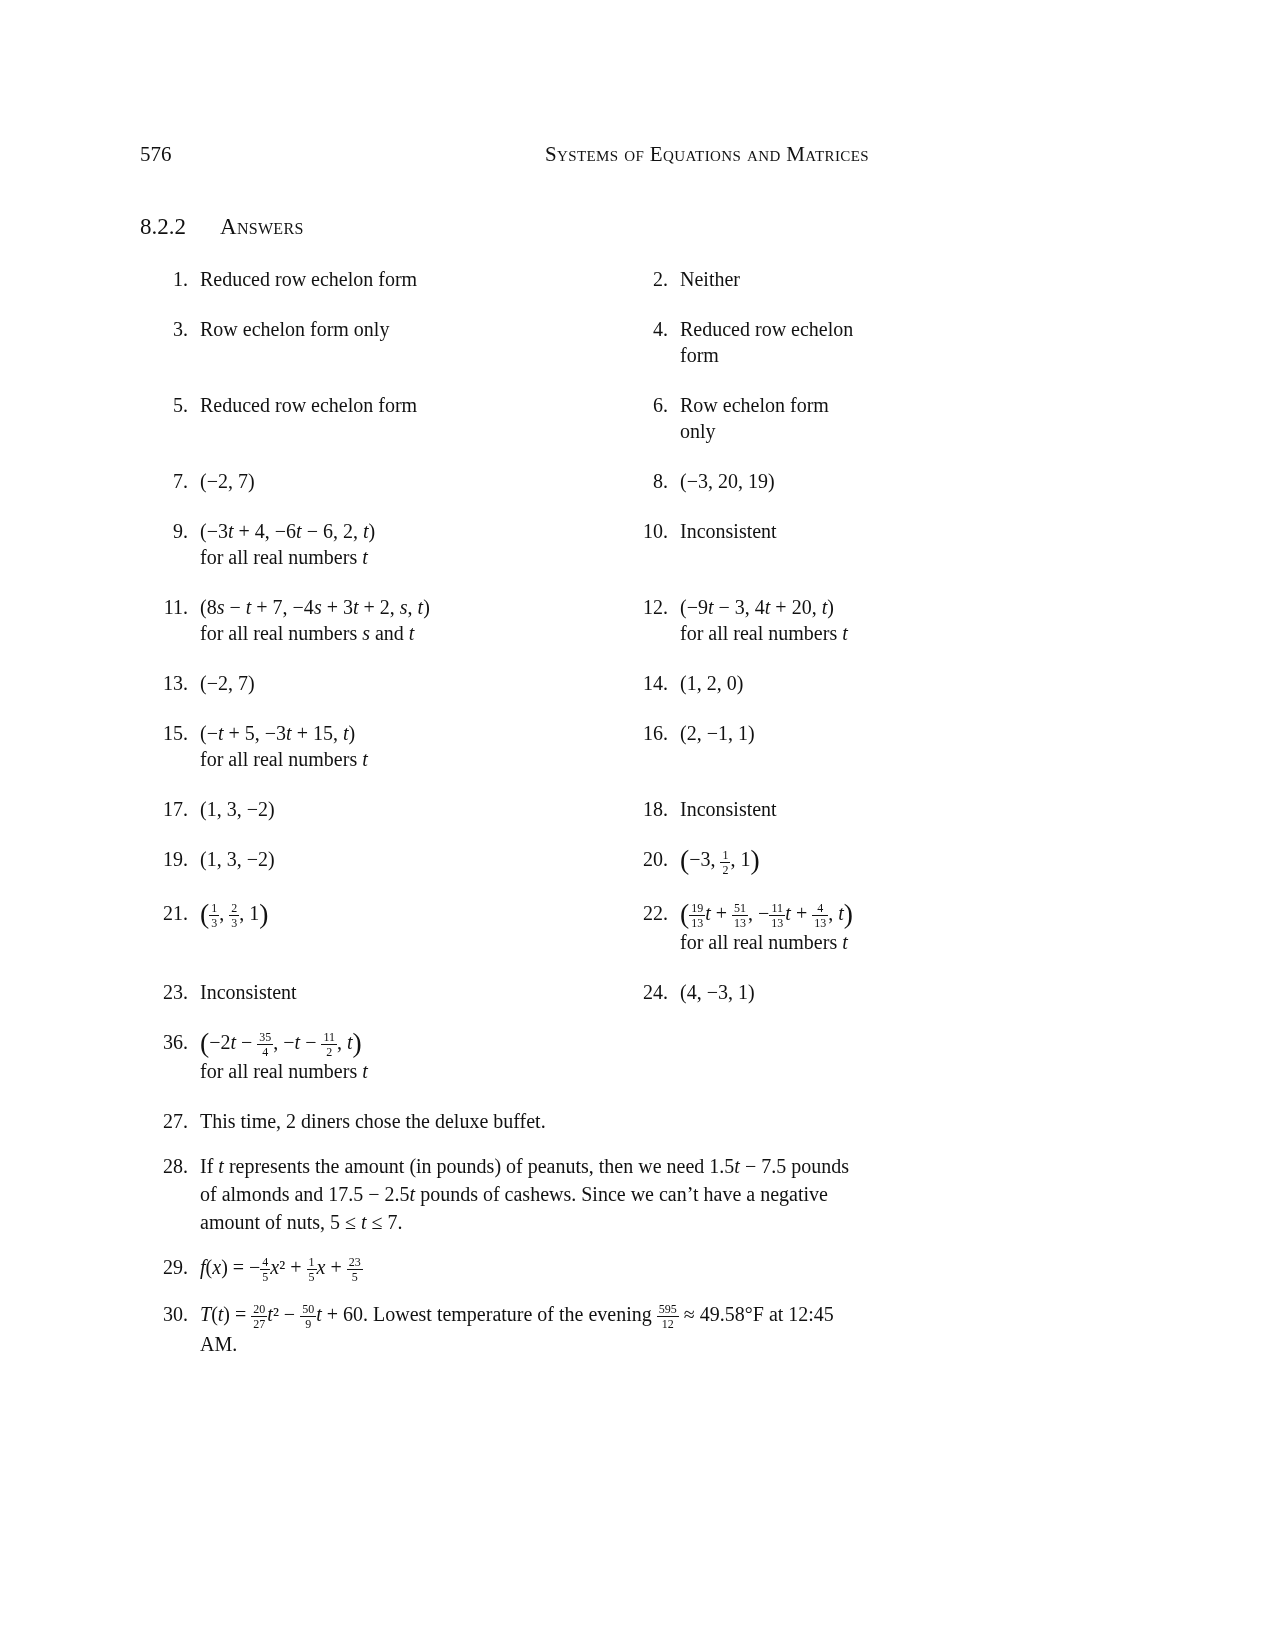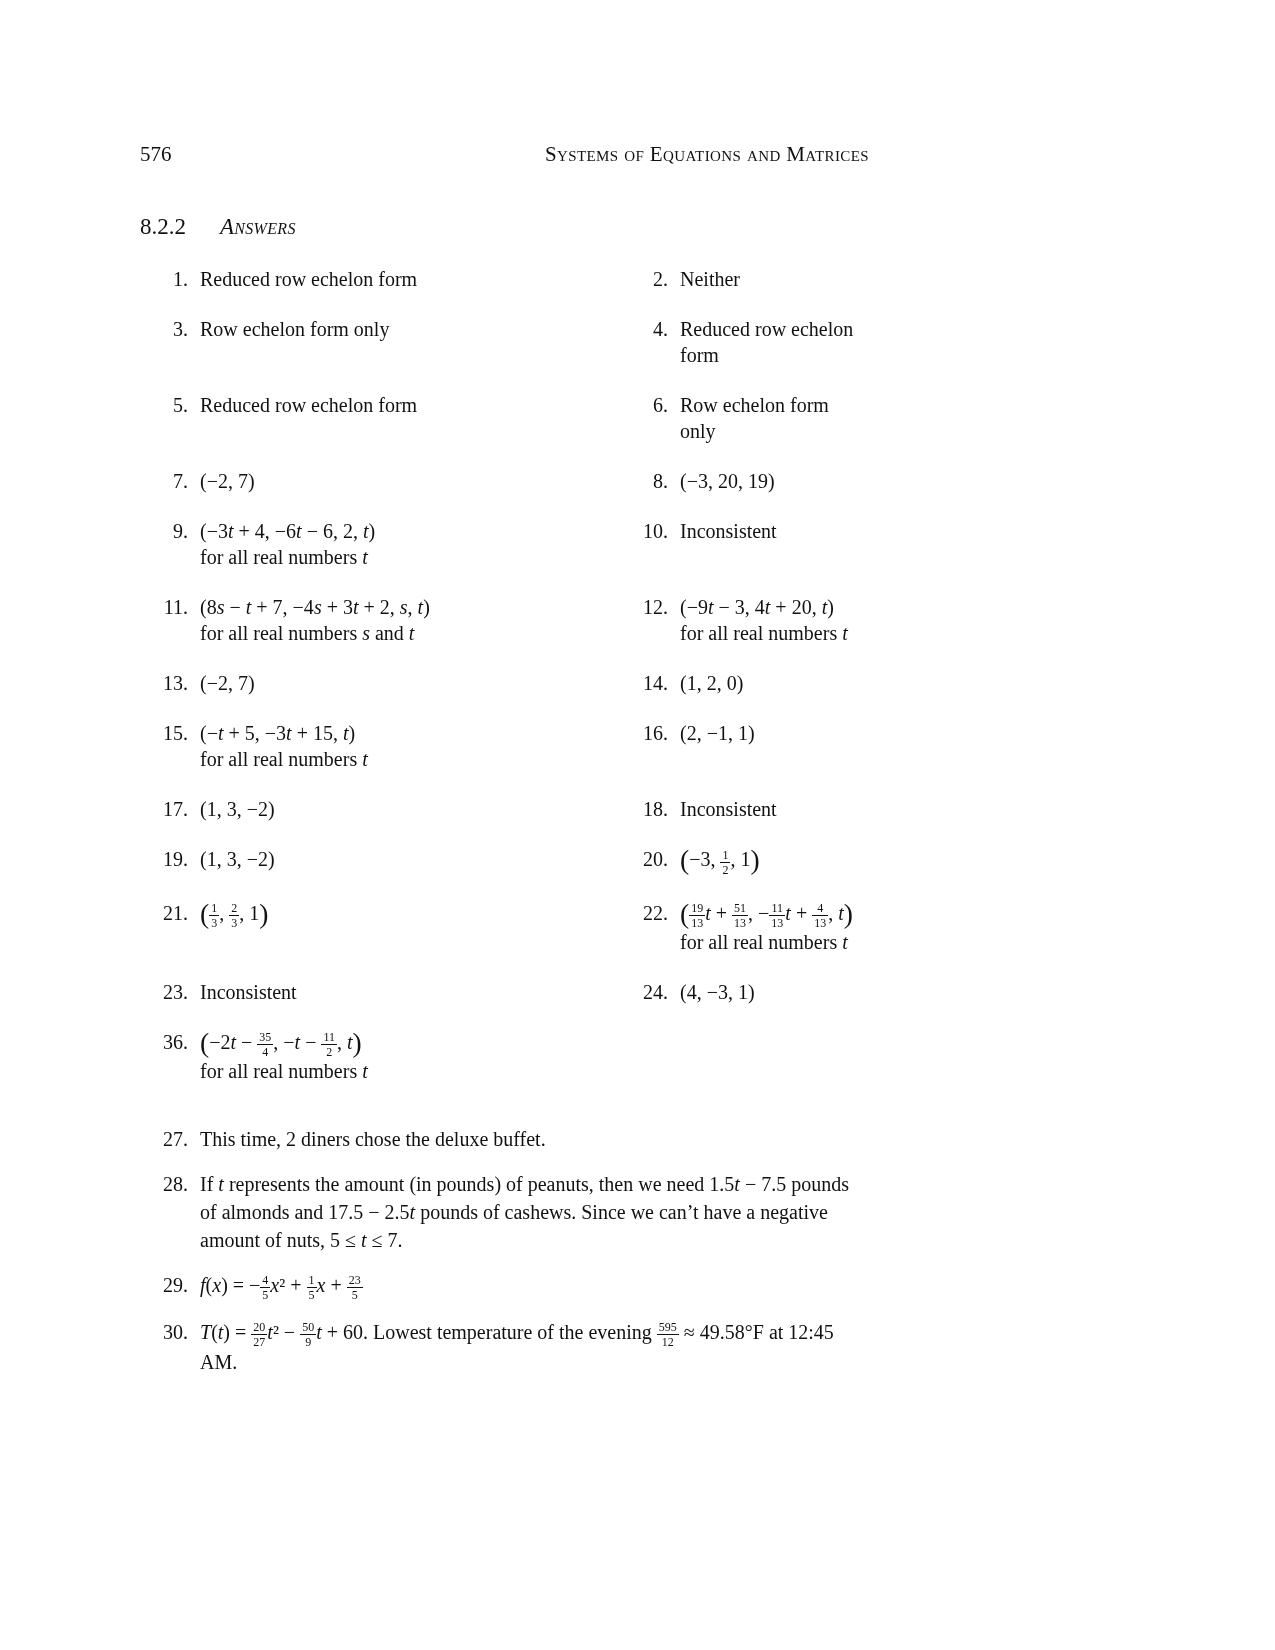--- a/index.html
+++ b/index.html
@@ -24,38 +24,38 @@
     text-align:right;
   }
   .section-heading{
     margin:48px 0 0 0;
     font-size:23px;
     font-weight:normal;
     display:flex;
     gap:34px;
     line-height:1.1;
   }
-  .section-title{font-variant:small-caps;letter-spacing:0.3px;font-style:italic;}
+  .section-title{font-variant:small-caps;letter-spacing:0.3px;}
   .answers-grid{
     display:grid;
     grid-template-columns:480px 1fr;
     row-gap:24px;
     margin-top:27px;
     font-size:20px;
     line-height:26px;
   }
   .item{
     display:grid;
     grid-template-columns:48px 1fr;
     column-gap:12px;
   }
   .item .num{text-align:right;white-space:nowrap;}
   .line{display:block;}
   .answers-full{
-    margin-top:41px;
+    margin-top:23px;
     font-size:20px;
     line-height:28px;
     display:flex;
     flex-direction:column;
     gap:17px;
   }
   
   .frac{
     display:inline-block;
     text-align:center;

